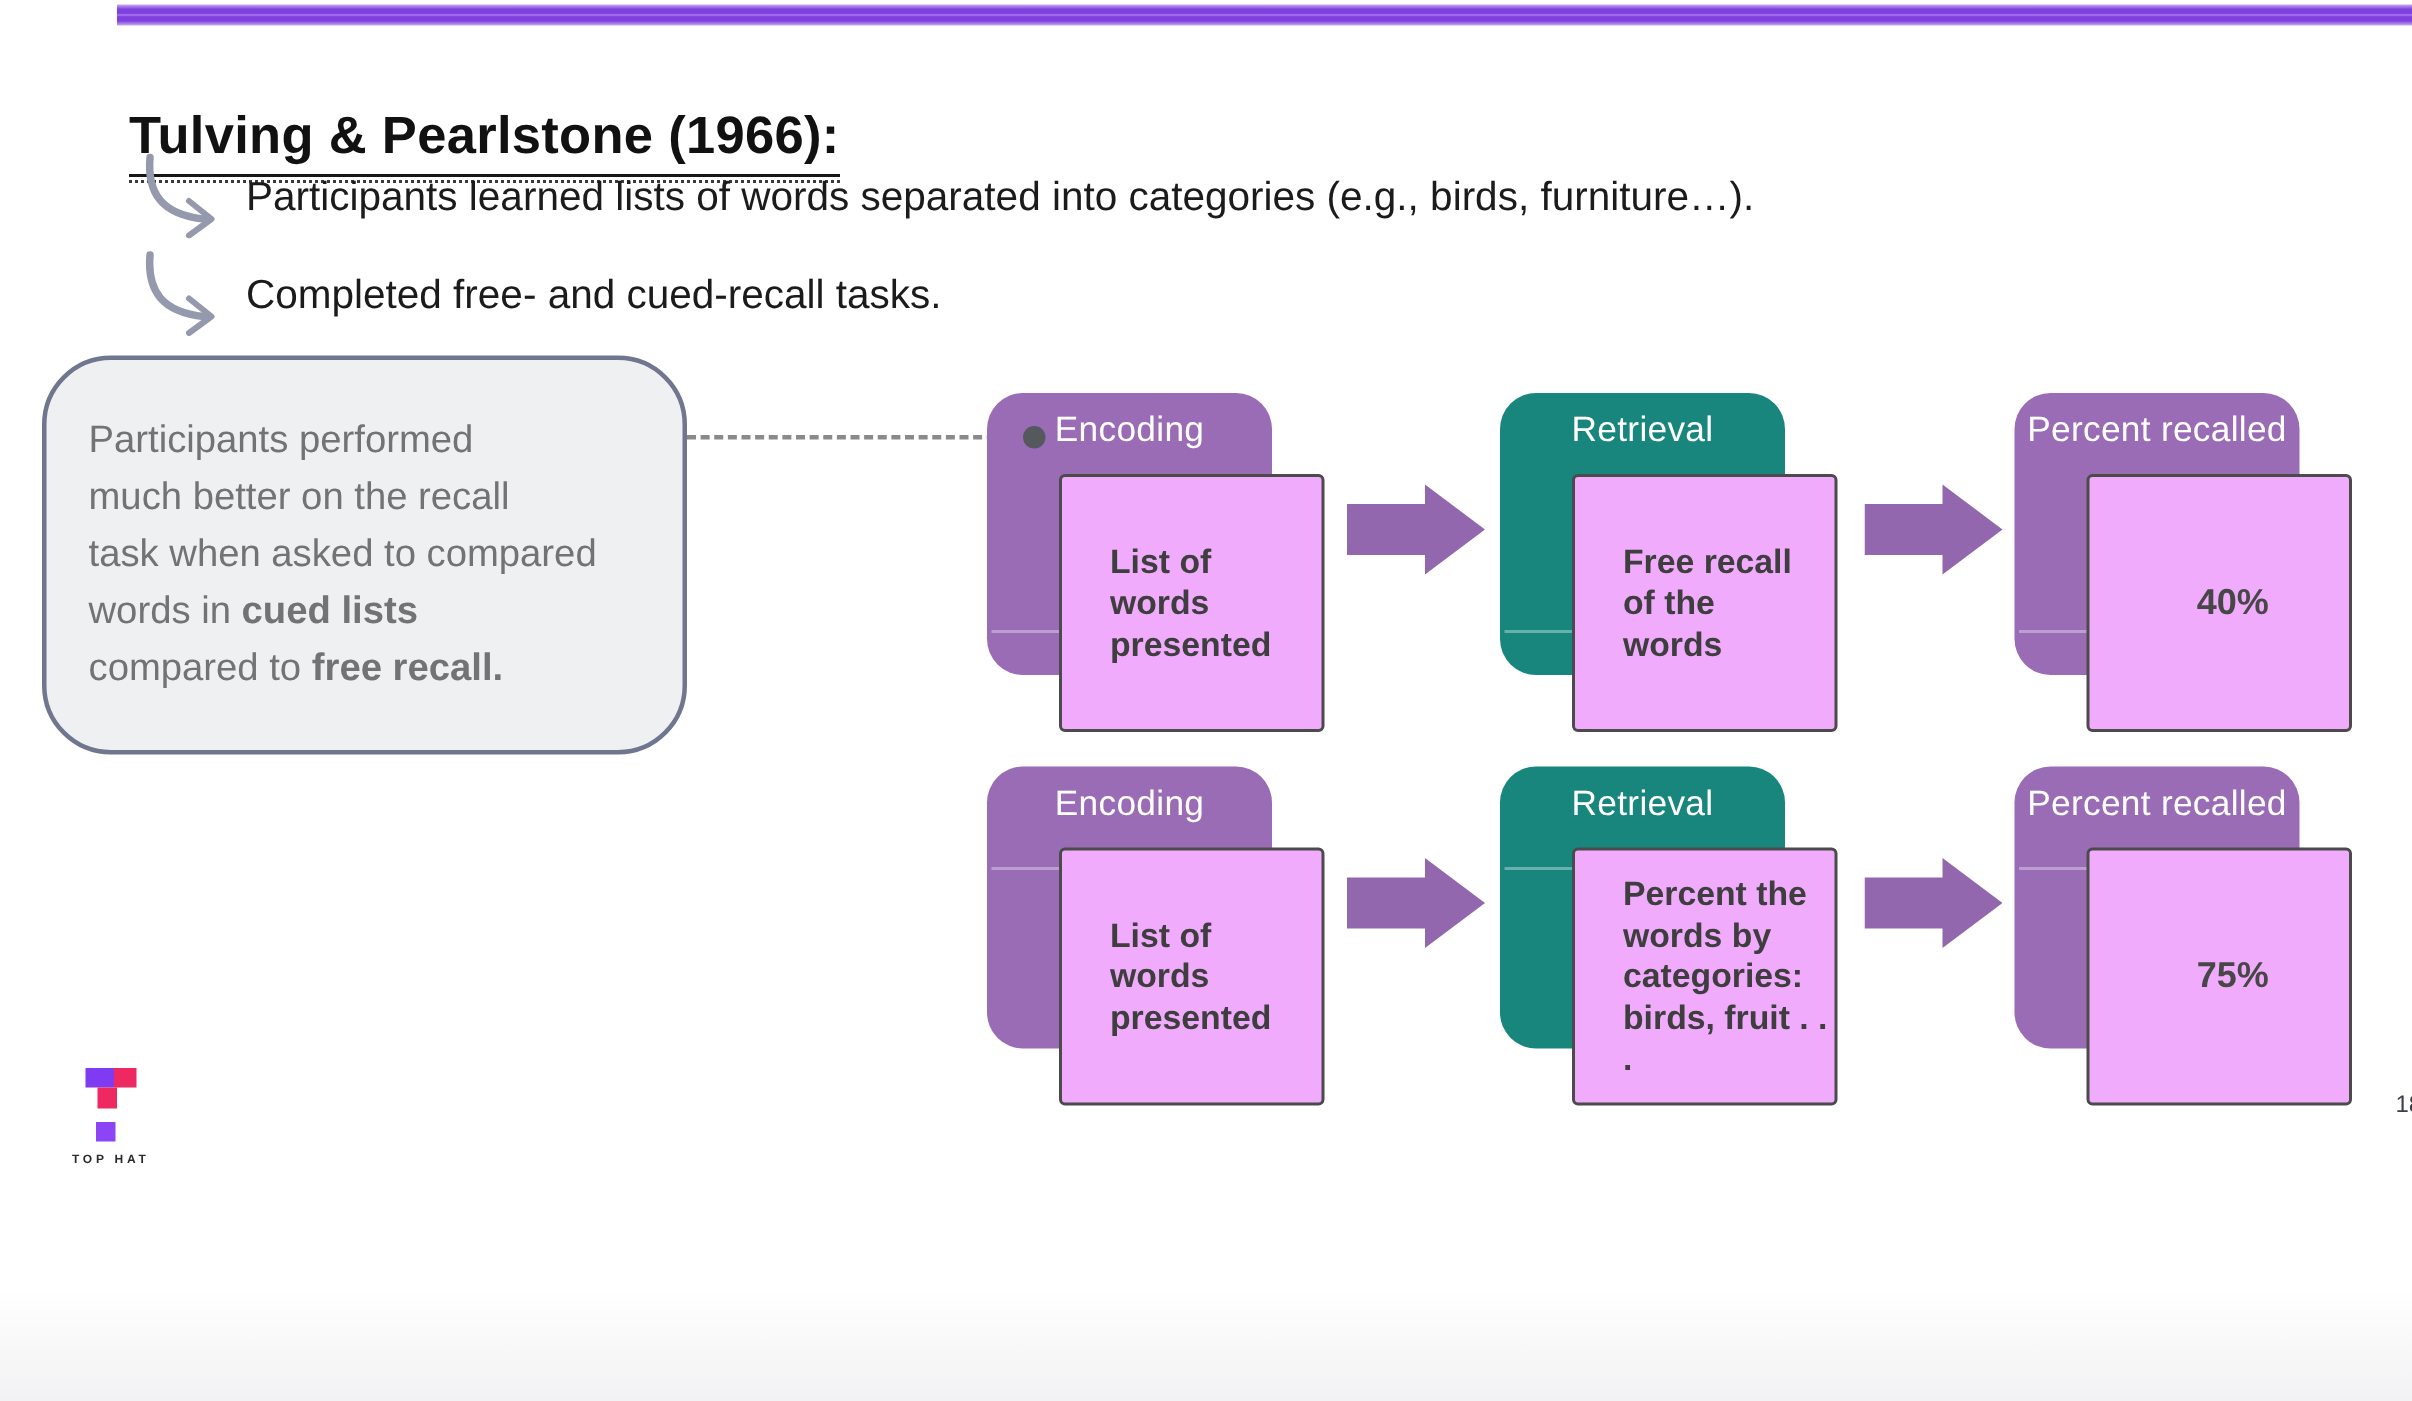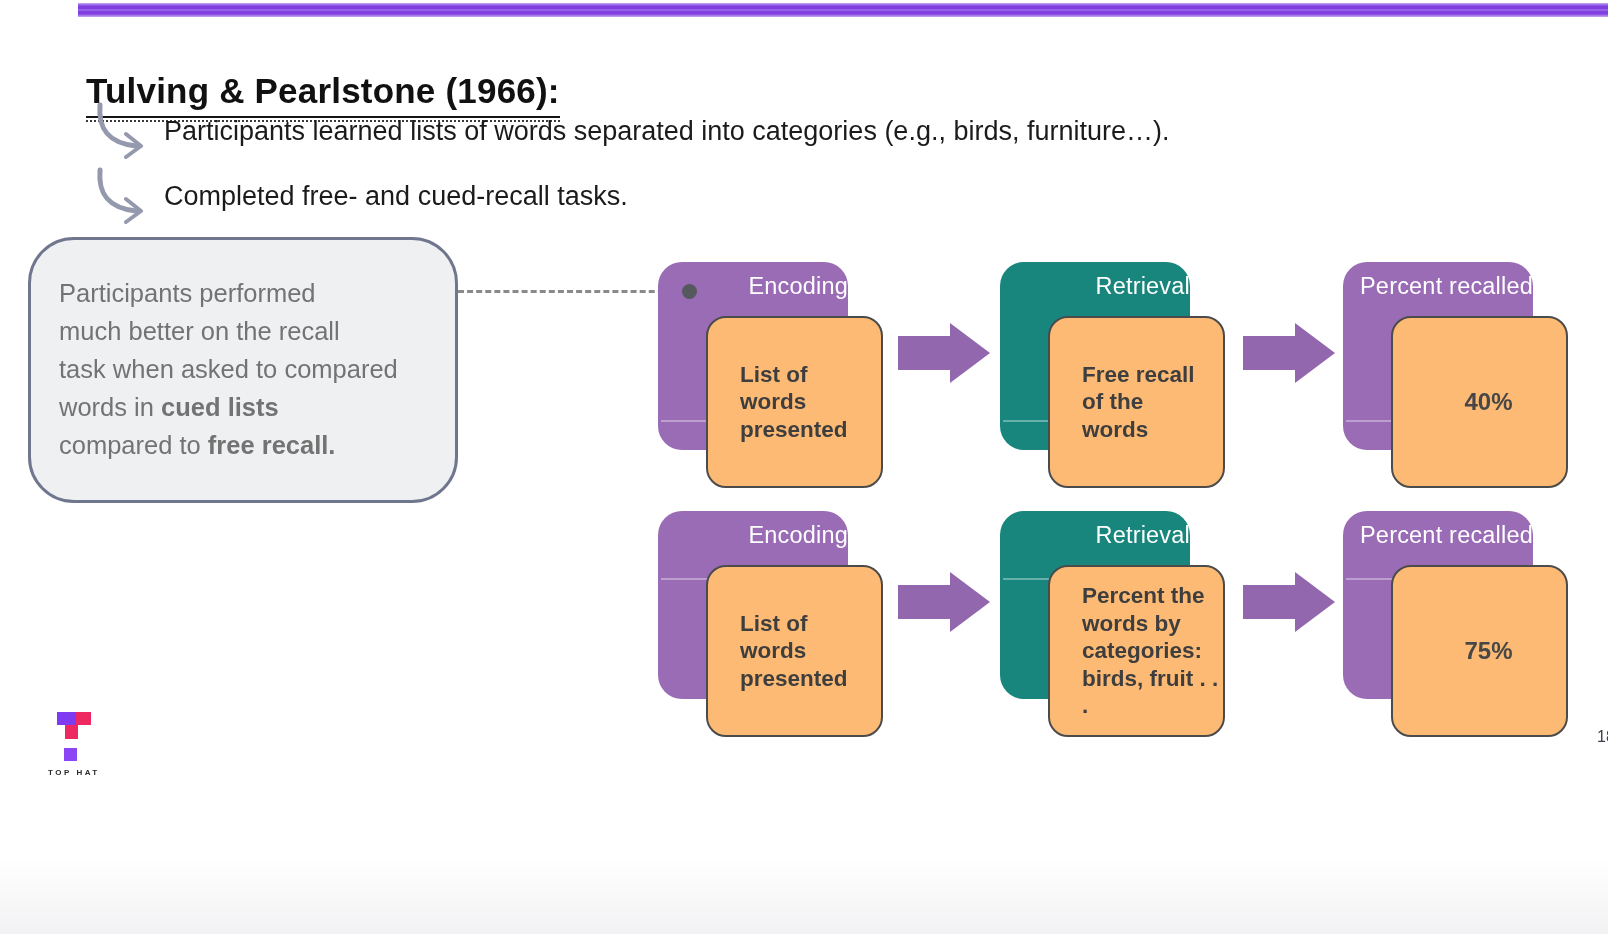--- a/index.html
+++ b/index.html
@@ -50,26 +50,26 @@
   .unit.u-r1c0{left:658px;top:511px;}
   .unit.u-r1c1{left:1000px;top:511px;}
   .unit.u-r1c2{left:1343px;top:511px;}
   .unit .tab{position:absolute;inset:0;border-radius:24px;}
   .tab.purple{background:#9a6cb5;}
   .tab.teal{background:#18867d;}
   .unit .seam{position:absolute;left:3px;right:3px;height:2px;background:rgba(255,255,255,0.35);}
   .unit.row1 .seam{top:158px;}
   .unit.row2 .seam{top:67px;}
   .unit .tab-label{
-    position:absolute;top:11px;left:0;right:0;text-align:right;
+    position:absolute;top:11px;left:0;right:0;text-align:center;
     color:#ffffff;font-size:23.5px;font-weight:400;letter-spacing:0.2px;
   }
   .unit .card{
     position:absolute;left:48px;top:54px;width:177px;height:172px;box-sizing:border-box;
-    background:#fdba74;border:2.5px solid #4b4b4b;border-radius:20px;z-index:2;
+    background:#f0abfc;border:2.5px solid #4b4b4b;border-radius:4px;z-index:2;
     display:flex;flex-direction:column;justify-content:center;padding-left:32px;
     font-size:22.5px;line-height:27.5px;font-weight:bold;color:#3e3e3e;
   }
   .unit .card.center{padding-left:18px;align-items:center;font-size:24px;color:#474747;}
   .card span{display:block;}
 
   .flow-arrow{position:absolute;width:92px;height:62px;}
   .flow-arrow.a-r0c0{left:898px;top:322px;}
   .flow-arrow.a-r0c1{left:1243px;top:322px;}
   .flow-arrow.a-r1c0{left:898px;top:571px;}

